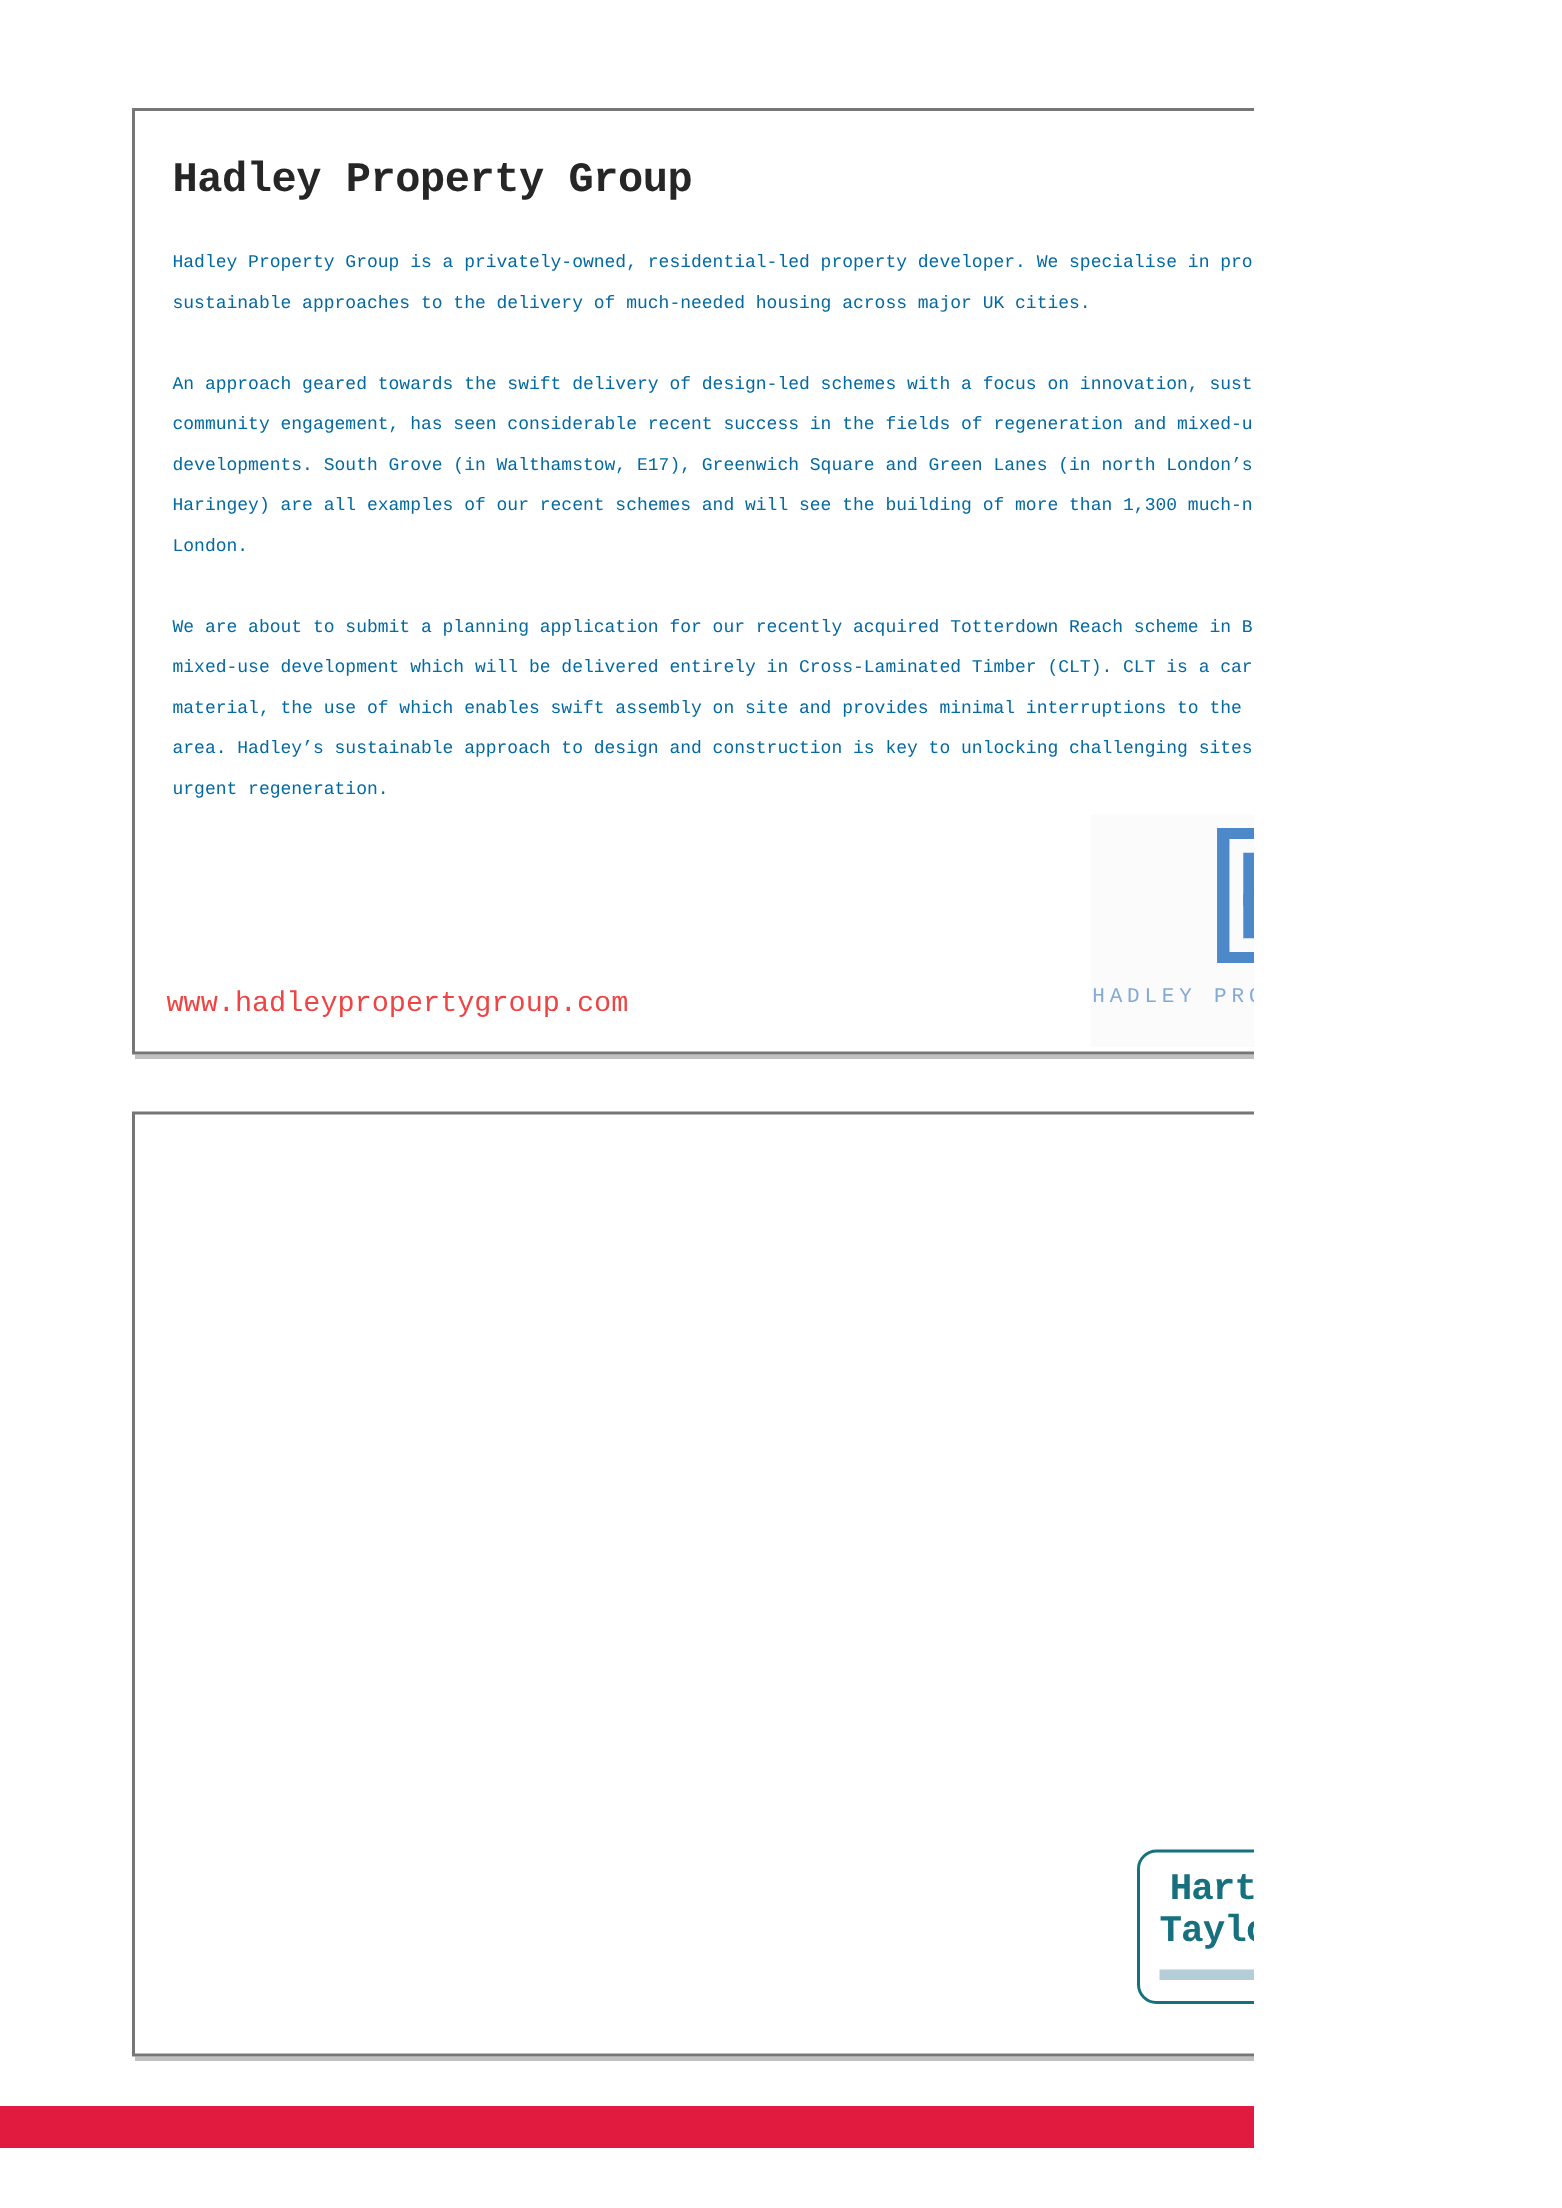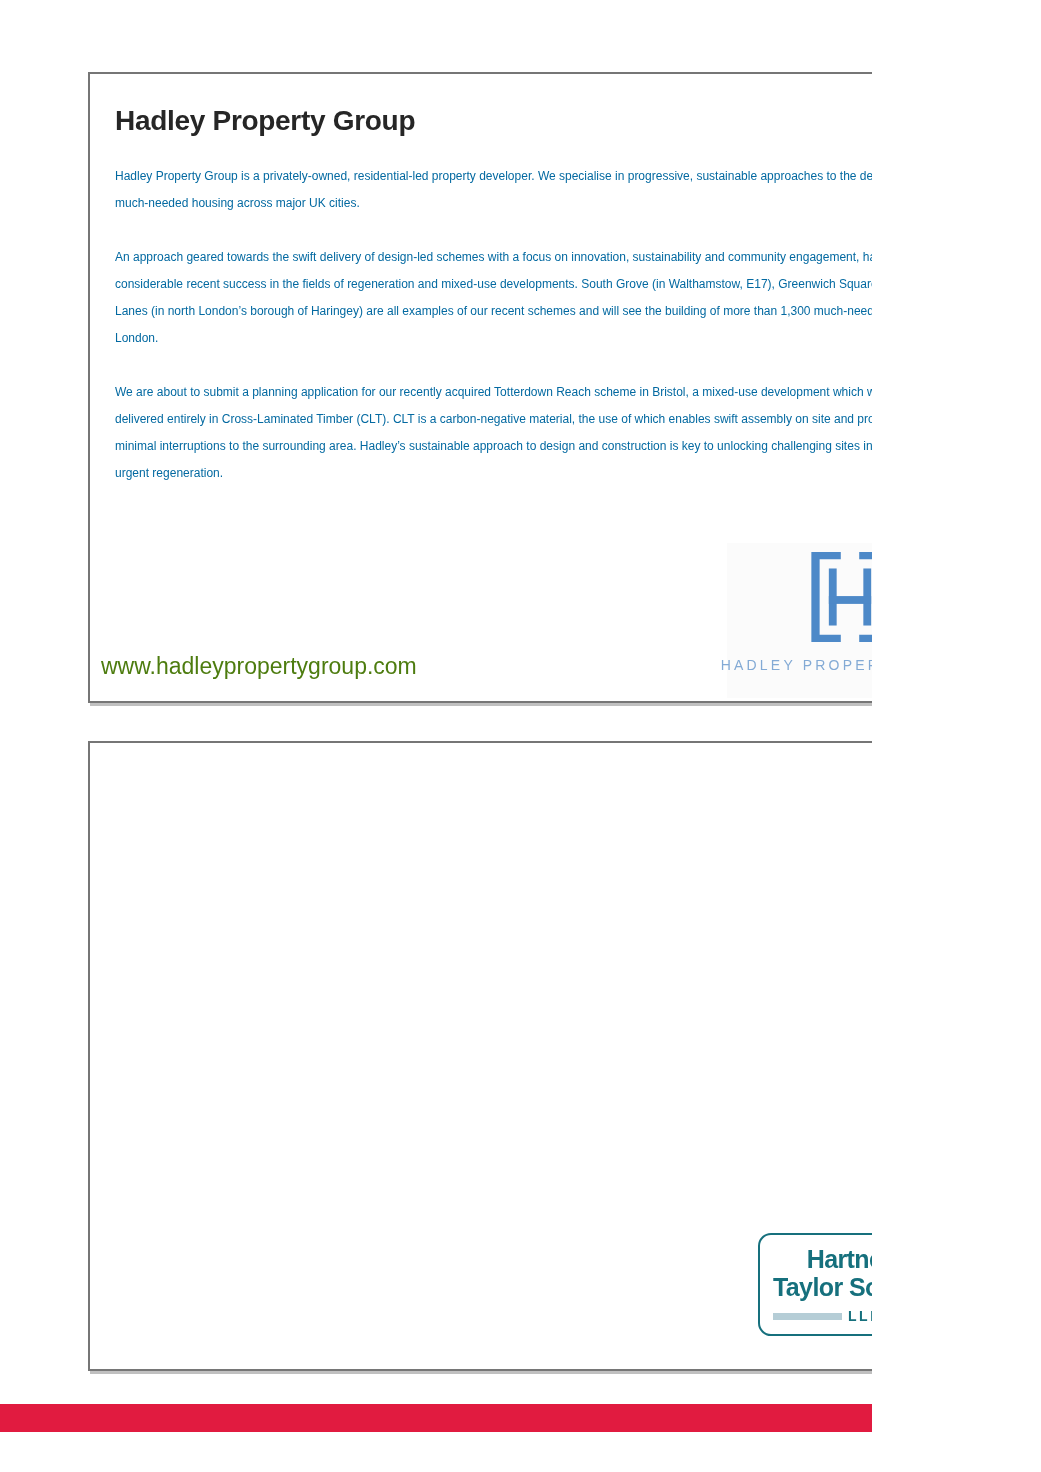--- a/index.html
+++ b/index.html
@@ -1,23 +1,22 @@
 <!DOCTYPE html>
 <html><head>
 <meta charset="utf-8">
 <style>
   html, body { margin: 0; padding: 0; background: #ffffff; }
   .page {
     position: relative;
     width: 836px;
     height: 1472px;
     background: #ffffff;
-    font-family: Liberation Sans, sans-serif;
+    font-family: Liberation Mono, monospace;
     overflow: hidden;
-    padding-left: 36px;
   }
   .box {
     position: absolute;
     left: 88px;
     width: 889px;
     background: #ffffff;
     border: 2px solid #767676;
     box-shadow: 2px 3px 0 rgba(140,140,140,0.55);
     box-sizing: border-box;
   }
@@ -57,24 +56,24 @@
     margin-top: 11px;
     font-size: 14px;
     font-weight: 400;
     letter-spacing: 3.2px;
     color: #83aad5;
     white-space: nowrap;
   }
 
   .website {
     position: absolute;
-    left: 11px;
+    left: 21px;
     bottom: 21px;
-    font-size: 23px;
-    color: #4d7c0f;
+    font-size: 19px;
+    color: #ef4444;
   }
 
   
   .htc-logo {
     position: absolute;
     right: 37px;
     bottom: 33px;
     width: 180px;
     height: 103px;
     background: #ffffff;

